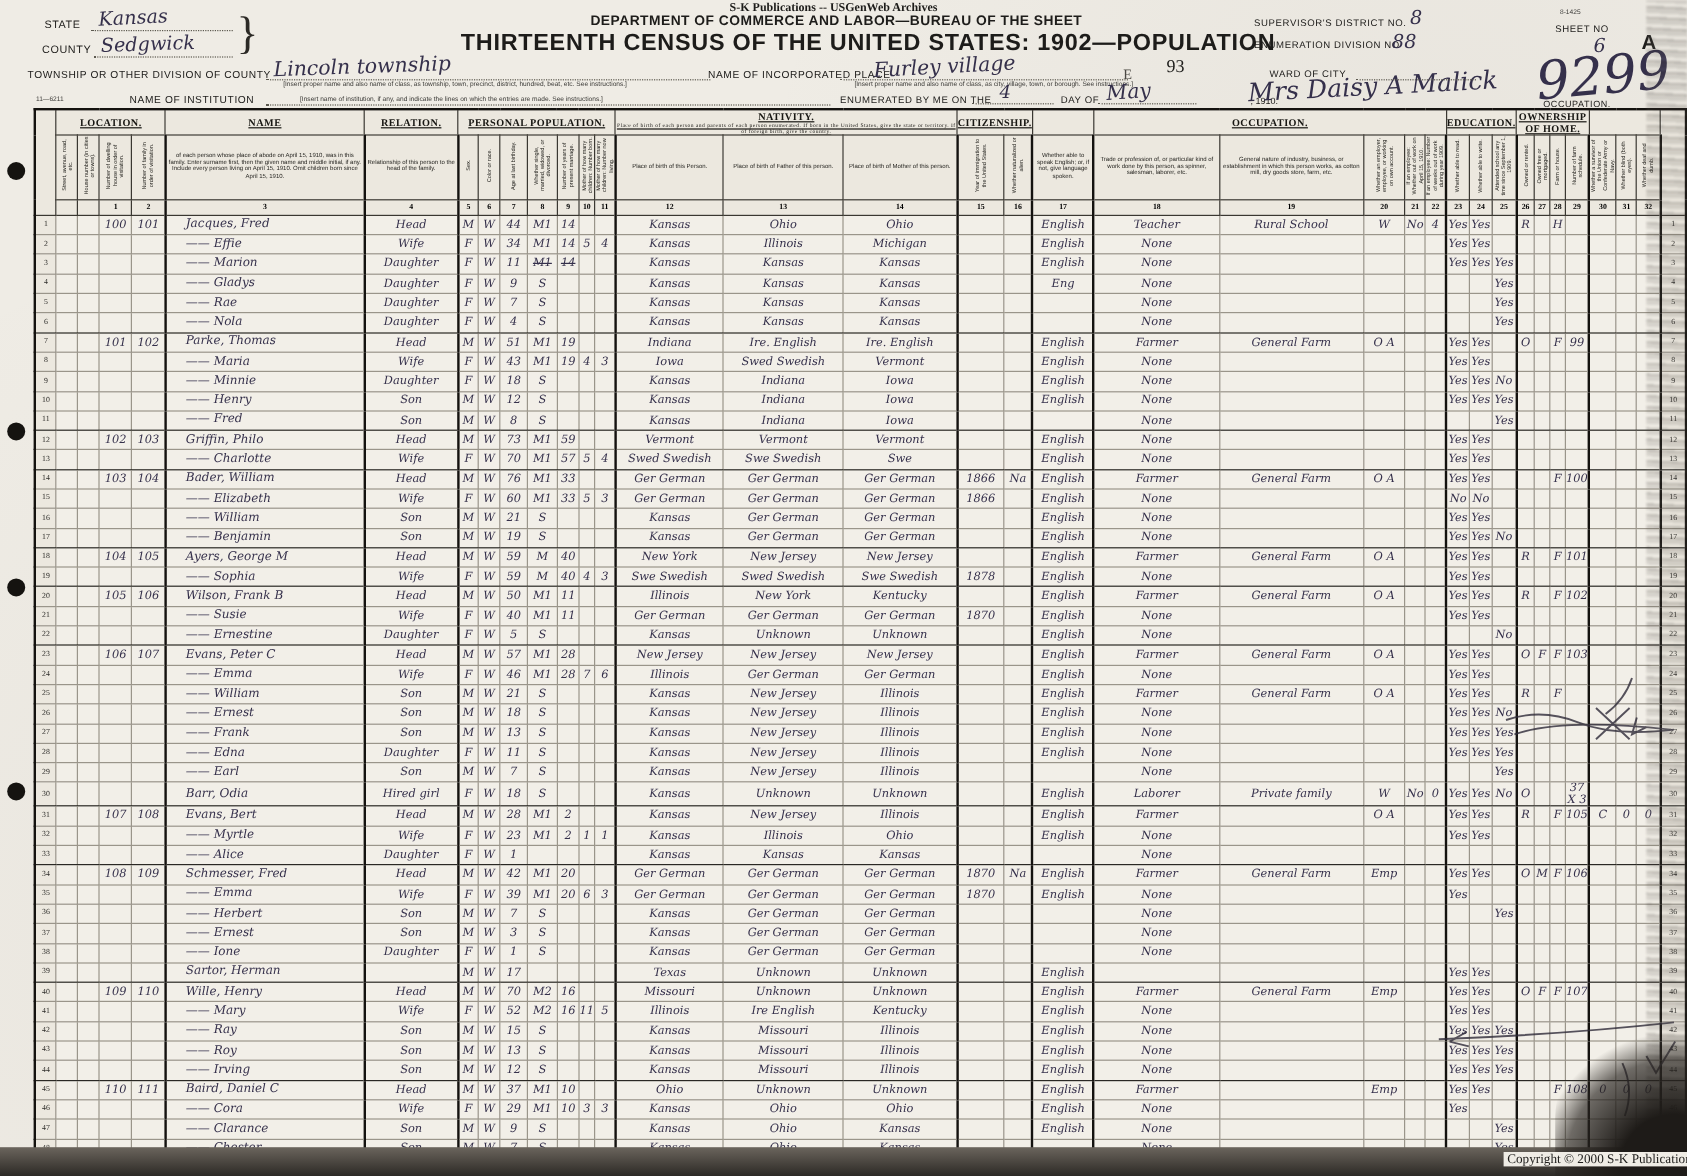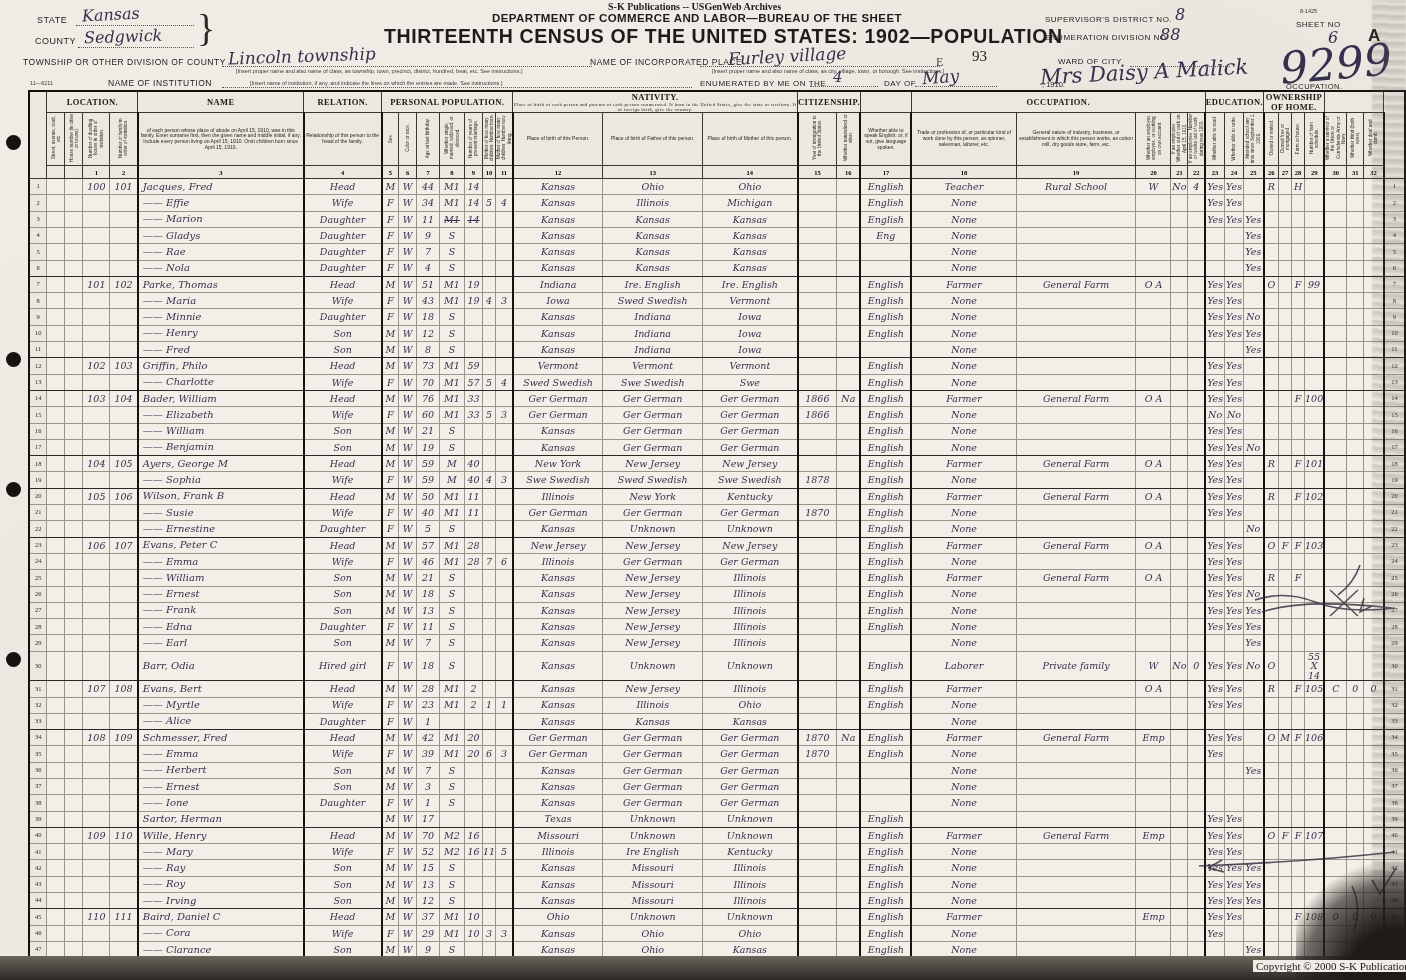--- a/index.html
+++ b/index.html
@@ -27,28 +27,28 @@
   
   .hw{font-family:"DejaVu Serif",serif;font-style:italic;color:#35304b;}
   .strike{text-decoration:line-through;}
   
   #census{position:absolute;left:28px;top:90px;border-collapse:collapse;table-layout:fixed;
     border:2px solid #14120f;background:#f2efe8;}
   #census th,#census td{border:1px solid #9a958a;padding:0;overflow:hidden;
     font-weight:normal;vertical-align:middle;text-align:center;}
   #census thead th,#census thead td{border-color:#3a3731;background:#ece8df;}
   #census .grp{font-family:"Liberation Serif",serif;font-weight:bold;font-size:8.5px;height:16px;
-    letter-spacing:.4px;color:#181713;}
+    letter-spacing:.4px;color:#181713;text-decoration:underline;}
   #census .lblrow th{height:52px;font-size:5px;color:#262521;line-height:1.15;}
   #census .vl span{writing-mode:vertical-rl;transform:rotate(180deg);display:inline-block;
     max-height:50px;font-size:4.6px;}
   #census .hl{font-size:5.3px;padding:0 1px;white-space:normal;}
   #census .numrow td{height:12px;font-family:"Liberation Serif",serif;font-weight:bold;font-size:6.5px;}
   #census tbody td{height:15.3px;font-size:9.5px;line-height:1;}
-  #census tbody td.name{text-align:left;padding-left:4px;font-size:10px;white-space:nowrap;}
+  #census tbody td.name{text-align:left;padding-left:16px;font-size:10px;white-space:nowrap;}
   #census tbody td.hwc{font-family:"DejaVu Serif",serif;font-style:italic;color:#35304b;}
   #census td.ln,#census th.lnh{font-size:6.5px;font-family:"Liberation Serif",serif;color:#2c2b28;background:#ece8df;}
   #census .gb{border-right:2px solid #14120f !important;}
   #census tr.fb td{border-bottom:1.5px solid #2a2824;}
   .scribble{position:absolute;pointer-events:none;}
   .bigno{font-size:44px;transform:rotate(-5deg);}
 </style>
 </head>
 <body>
 
@@ -1370,21 +1370,21 @@
         <td class="hwc">Private family</td>
         <td class="hwc">W</td>
         <td class="hwc">No</td>
         <td class="hwc gb">0</td>
         <td class="hwc">Yes</td>
         <td class="hwc">Yes</td>
         <td class="hwc gb">No</td>
         <td class="hwc">O</td>
         <td class="hwc"></td>
         <td class="hwc"></td>
-        <td class="hwc gb">55 X 14</td>
+        <td class="hwc gb">37 X 3</td>
         <td class="hwc"></td>
         <td class="hwc"></td>
         <td class="hwc gb"></td>
         <td class="ln">30</td>
       </tr>
       <tr class="">
         <td class="ln">31</td>
         <td class=""></td>
         <td class=""></td>
         <td class="hwc">107</td>

